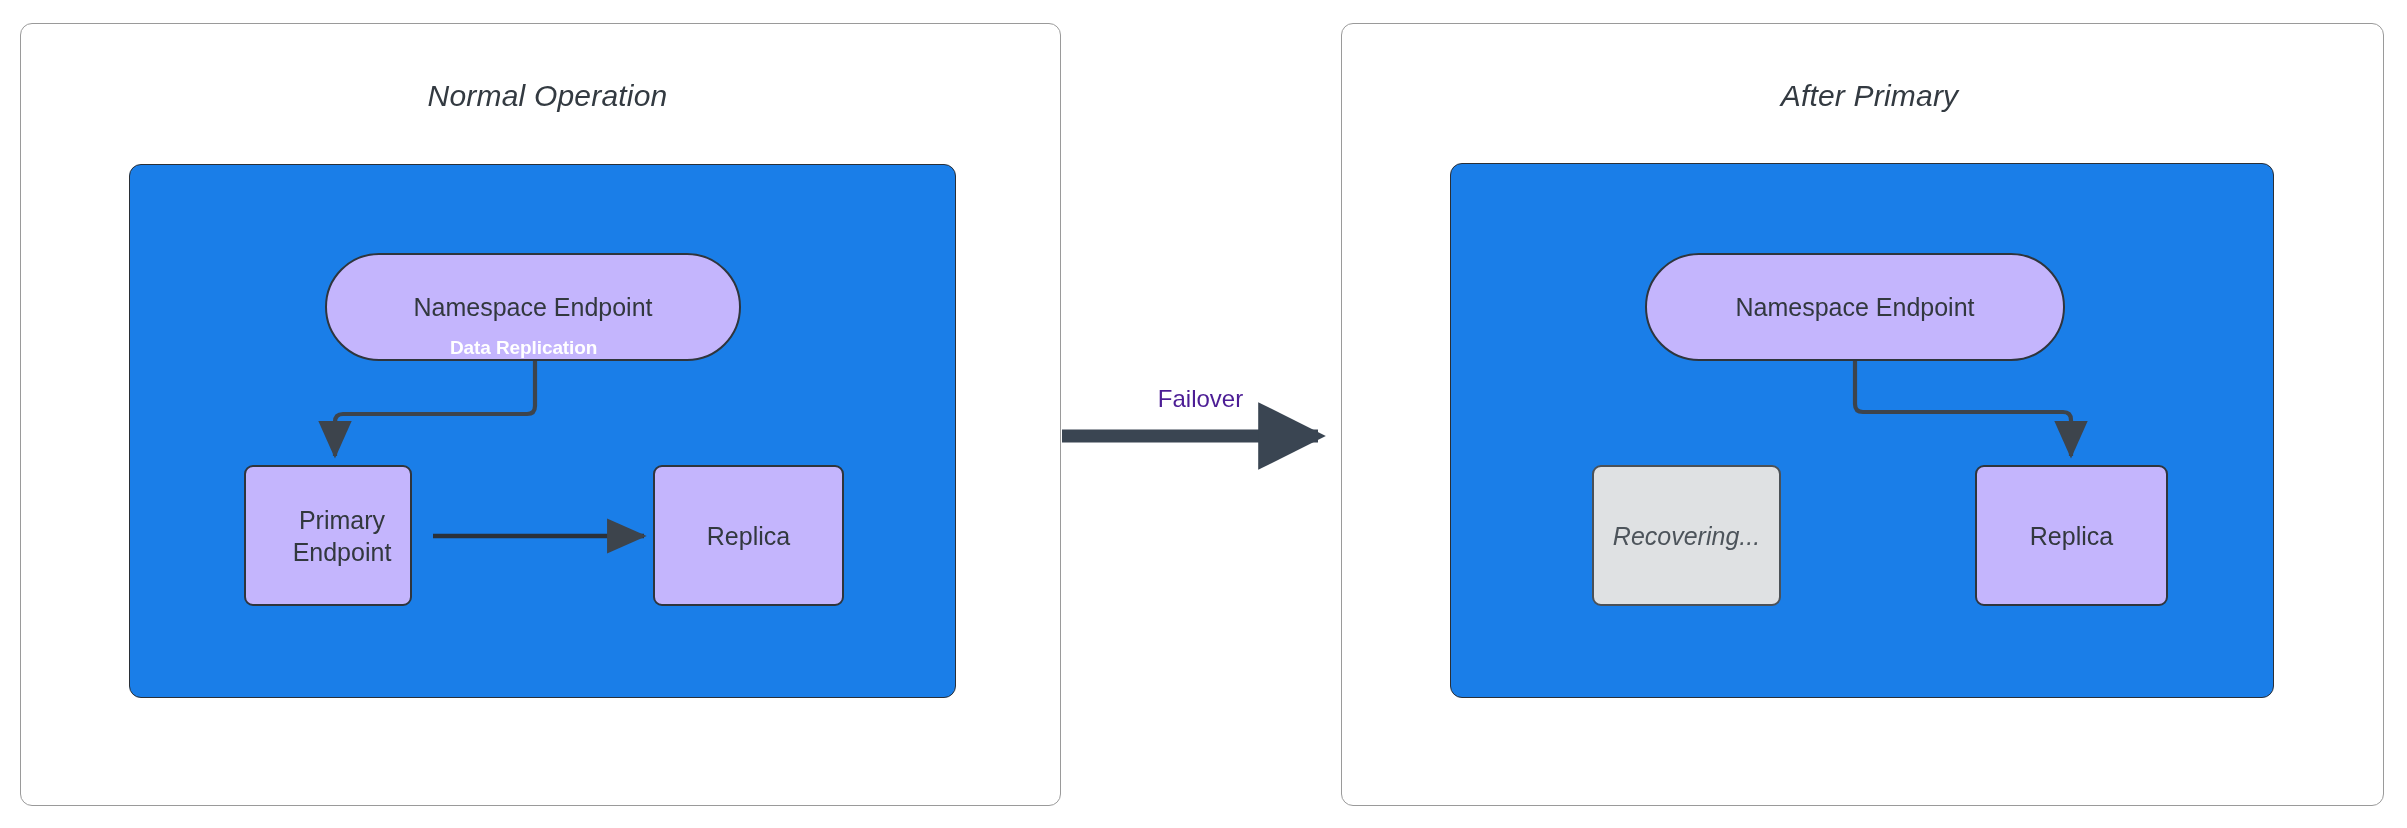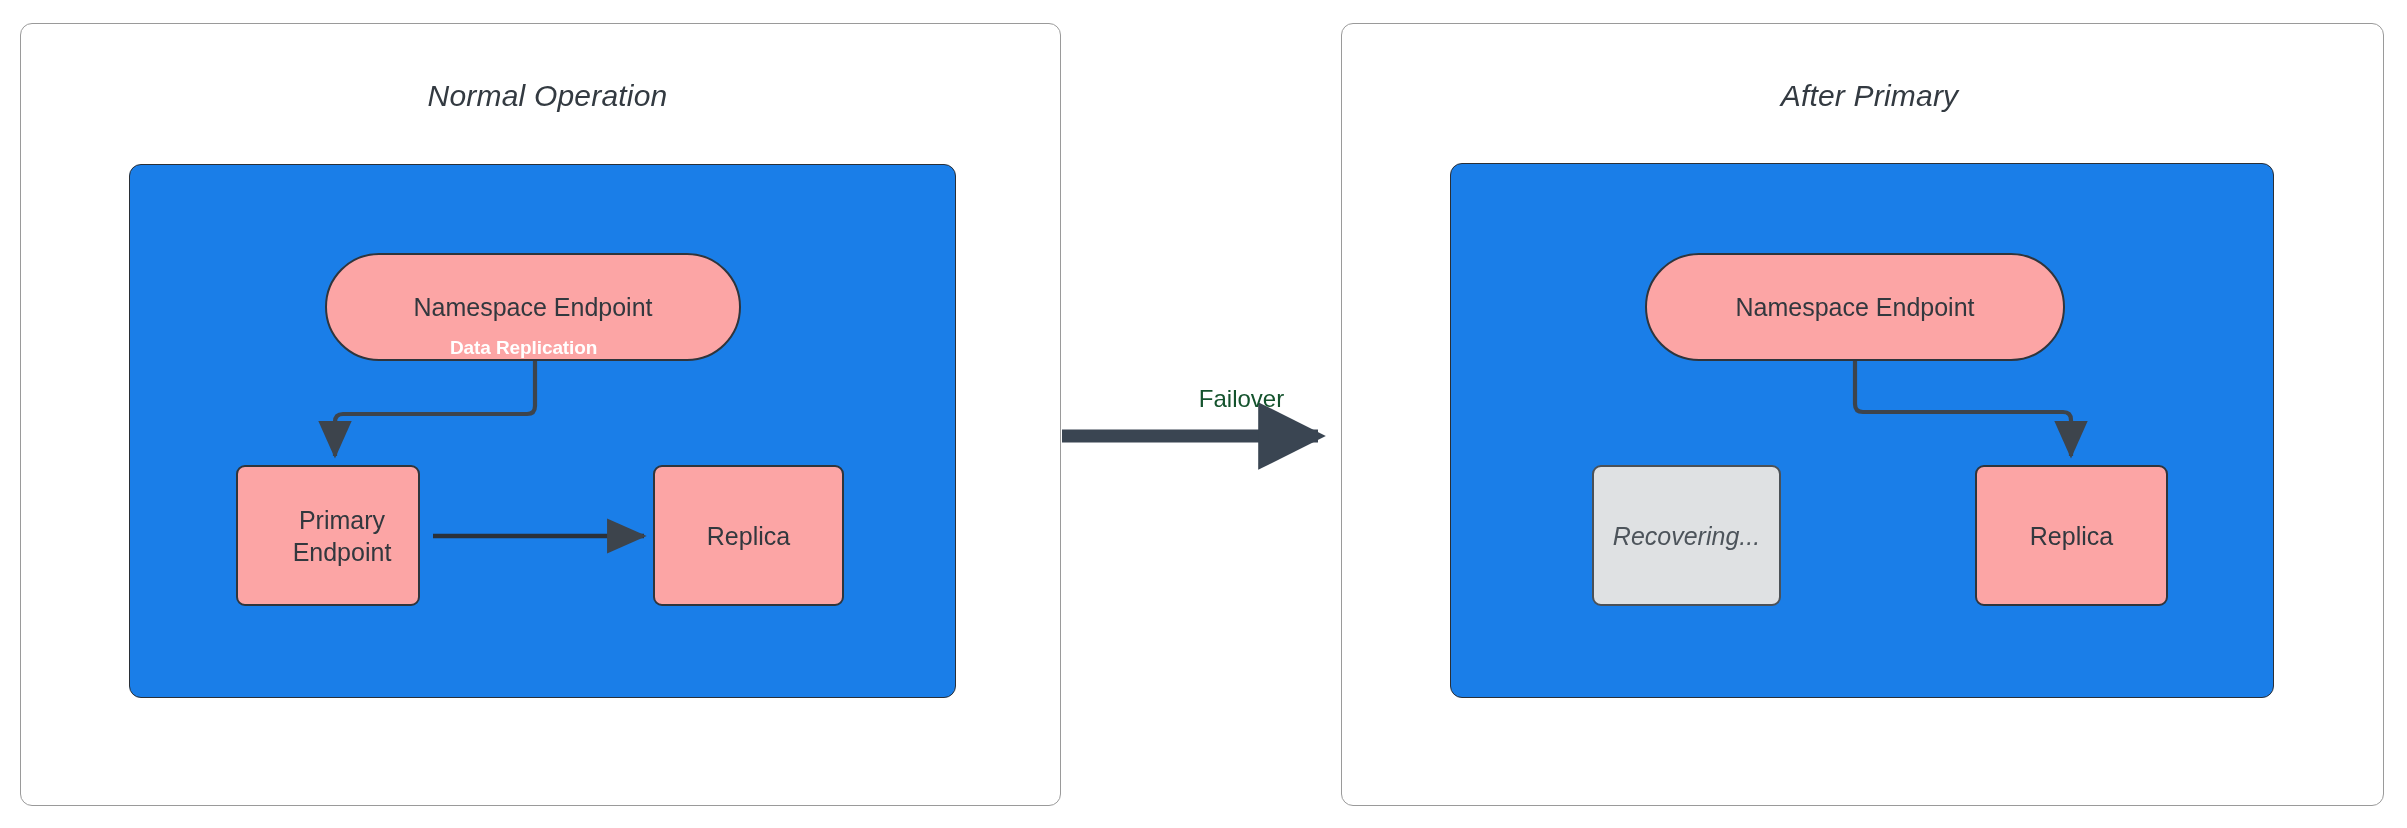--- a/index.html
+++ b/index.html
@@ -55,39 +55,39 @@
   #cluster-right { left: 1450px; top: 163px; width: 824px; height: 535px; }
 
   
   .node {
     position: absolute;
     box-sizing: border-box;
     display: flex;
     align-items: center;
     justify-content: center;
     text-align: center;
-    background: #fca5a5;
+    background: #c4b5fd;
     border: 2.2px solid #2f353c;
     color: #32383e;
     font-size: 25px;
     line-height: 1.28;
     z-index: 3;
   }
   .node.stadium { border-radius: 400px; }
   .node.rect    { border-radius: 9px; }
   .node.ghost {
     background: #dfe1e3;
     border-color: #4b5157;
     color: #4d545b;
     font-style: italic;
   }
 
   
   #node-endpoint-left { left: 325px; top: 253px; width: 416px; height: 108px; }
-  #node-primary       { left: 236px; top: 465px; width: 184px; height: 141px; padding-left: 28px; }
+  #node-primary       { left: 244px; top: 465px; width: 168px; height: 141px; padding-left: 28px; }
   #node-replica-left  { left: 653px; top: 465px; width: 191px; height: 141px; }
   
   #node-endpoint-right { left: 1645px; top: 253px; width: 420px; height: 108px; }
   #node-recovering     { left: 1592px; top: 465px; width: 189px; height: 141px; }
   #node-replica-right  { left: 1975px; top: 465px; width: 193px; height: 141px; }
 
   
   .edges {
     position: absolute;
     left: 0;
@@ -112,24 +112,23 @@
   #label-data-replication { left: 450px; top: 337px; }
 
   
   #failover-label {
     position: absolute;
     left: 1060px;
     top: 385px;
     width: 281px;
     text-align: center;
     font-size: 24px;
-    color: #14532d;
+    color: #4c1d95;
     z-index: 4;
     white-space: nowrap;
-    padding-left: 41px;
   }
 </style>
 </head>
 <body>
 
 <div id="canvas">
 
   <div class="panel" id="panel-left">
     <div class="panel-title">Normal Operation</div>
   </div>

